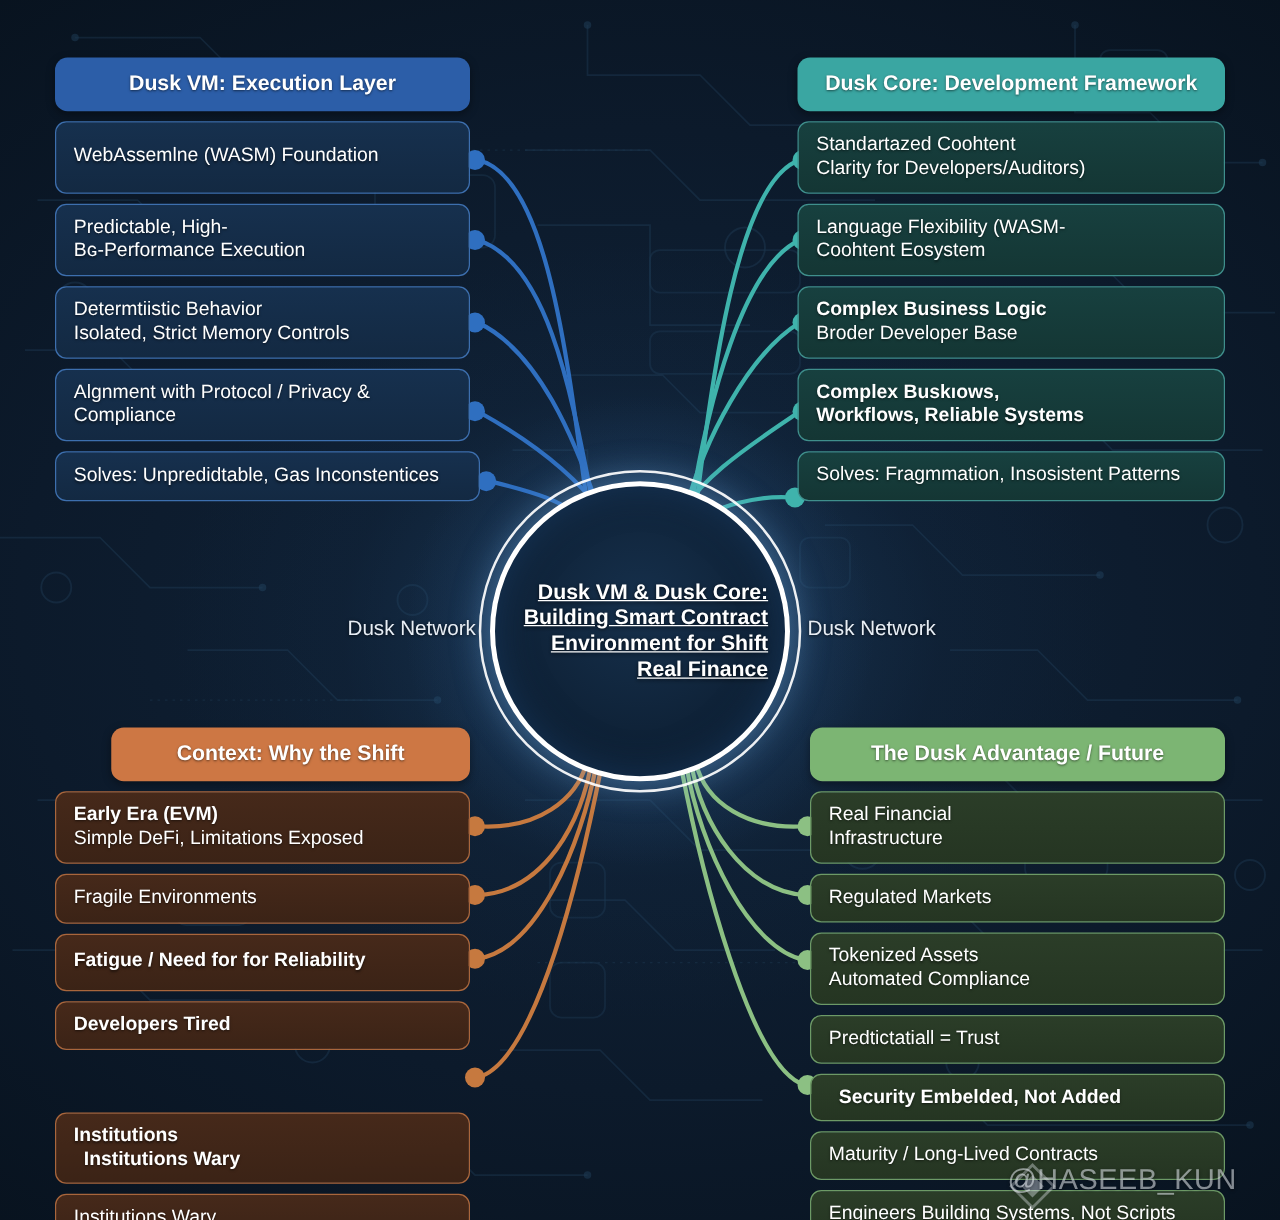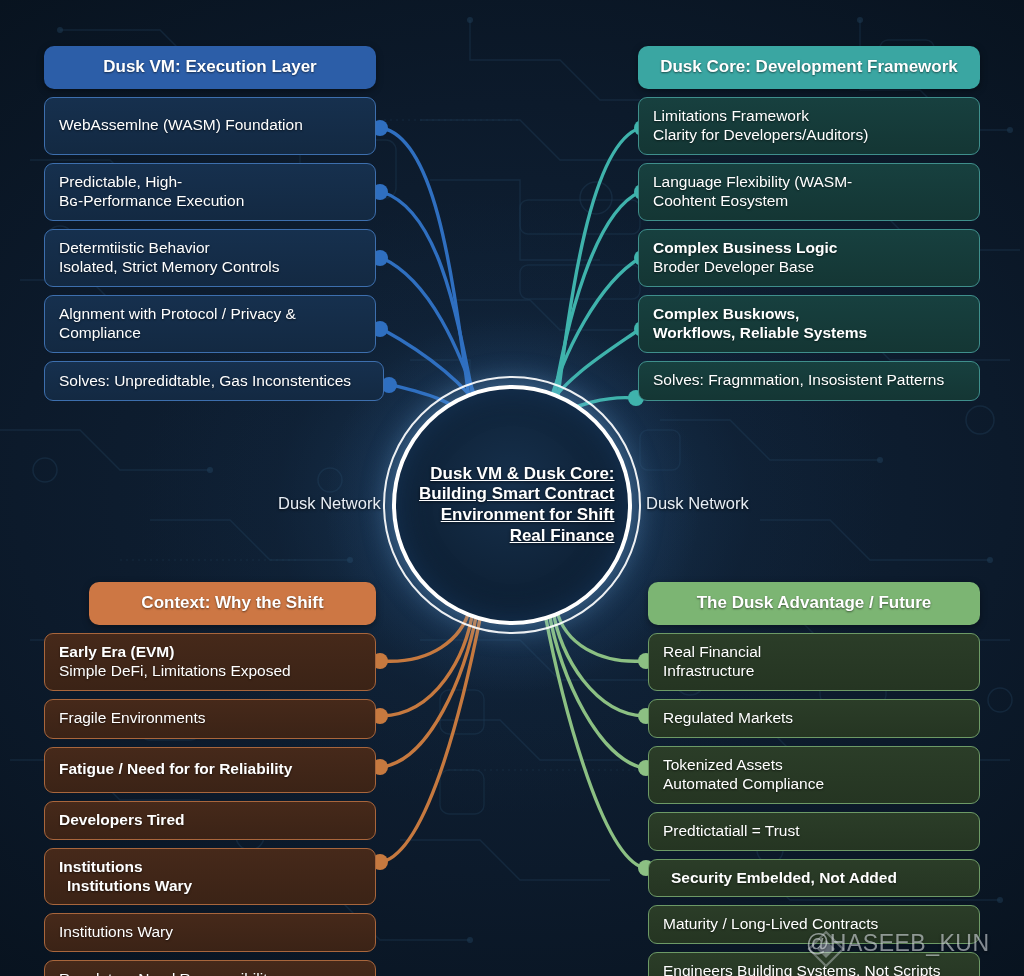--- a/index.html
+++ b/index.html
@@ -259,21 +259,21 @@
       <span class="l2">Compliance</span>
     </div>
     <div class="pill item blue one" style="width:340px;justify-content:flex-end;">
       <span class="l1">Solves: Unpredidtable, Gas Inconstentices</span>
     </div>
   </div>
 
   <div class="col col-tr">
     <div class="pill head teal">Dusk Core: Development Framework</div>
     <div class="pill item teal two">
-      <span class="l1">Limitations Framework</span>
+      <span class="l1">Standartazed Coohtent</span>
       <span class="l2">Clarity for Developers/Auditors)</span>
     </div>
     <div class="pill item teal two">
       <span class="l1">Language Flexibility (WASM-</span>
       <span class="l2">Coohtent Eosystem</span>
     </div>
     <div class="pill item teal two">
       <span class="l1 strong">Complex Business Logic</span>
       <span class="l2">Broder Developer Base</span>
     </div>
@@ -294,21 +294,21 @@
     </div>
     <div class="pill item orange one">
       <span class="l1">Fragile Environments</span>
     </div>
     <div class="pill item orange one strong" style="min-height:46px;">
       <span class="l1">Fatigue / Need for for Reliability</span>
     </div>
     <div class="pill item orange one strong" style="min-height:34px;">
       <span class="l1">Developers Tired</span>
     </div>
-    <div class="pill item orange two strong" style="min-height:56px;">
+    <div class="pill item orange two strong" style="min-height:56px;margin-top:42px;">
       <span class="l1">Institutions</span>
       <span class="l2" style="padding-left:8px;">Institutions Wary</span>
     </div>
     <div class="pill item orange one" style="min-height:34px;">
       <span class="l1">Institutions Wary</span>
     </div>
     <div class="pill item orange one" style="min-height:34px;">
       <span class="l1">Regulators Need Responsibility</span>
     </div>
   </div>

